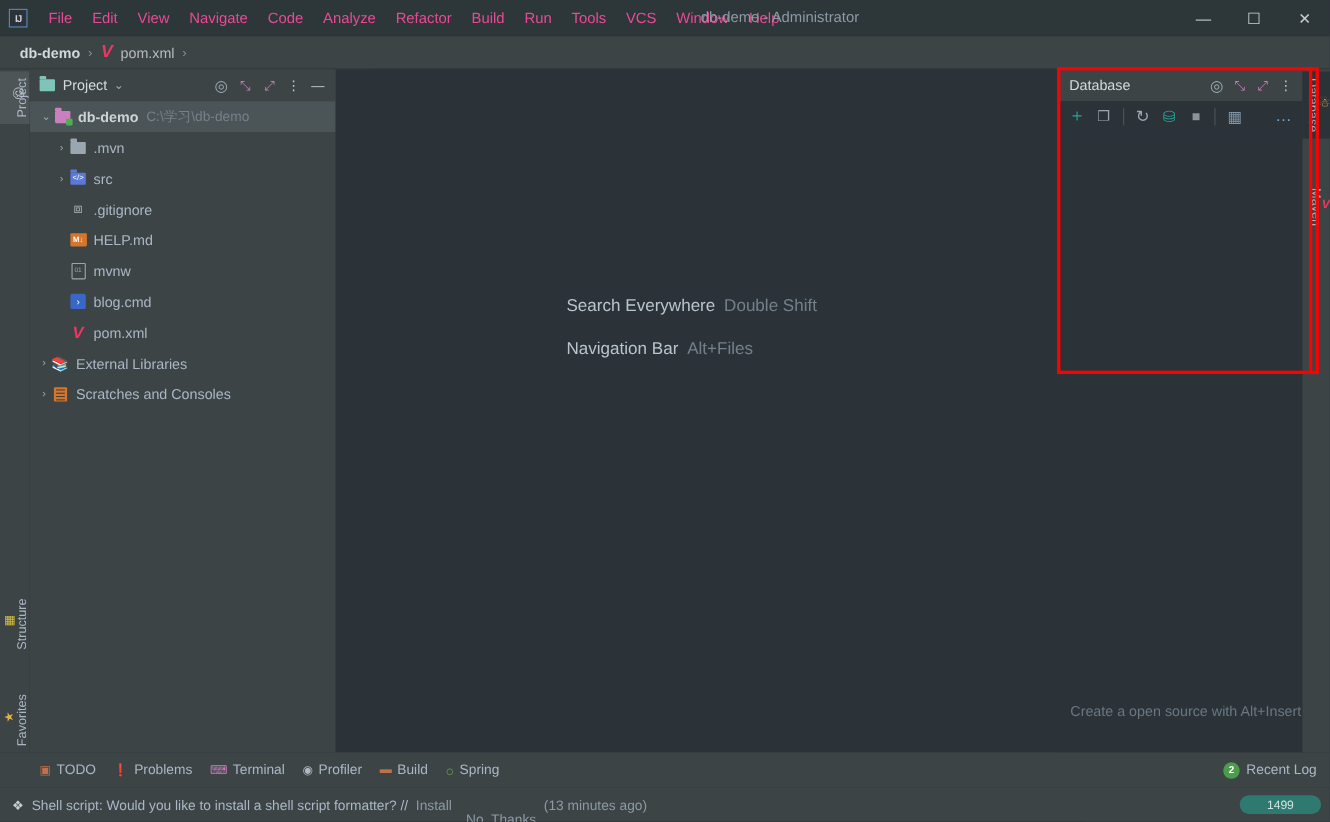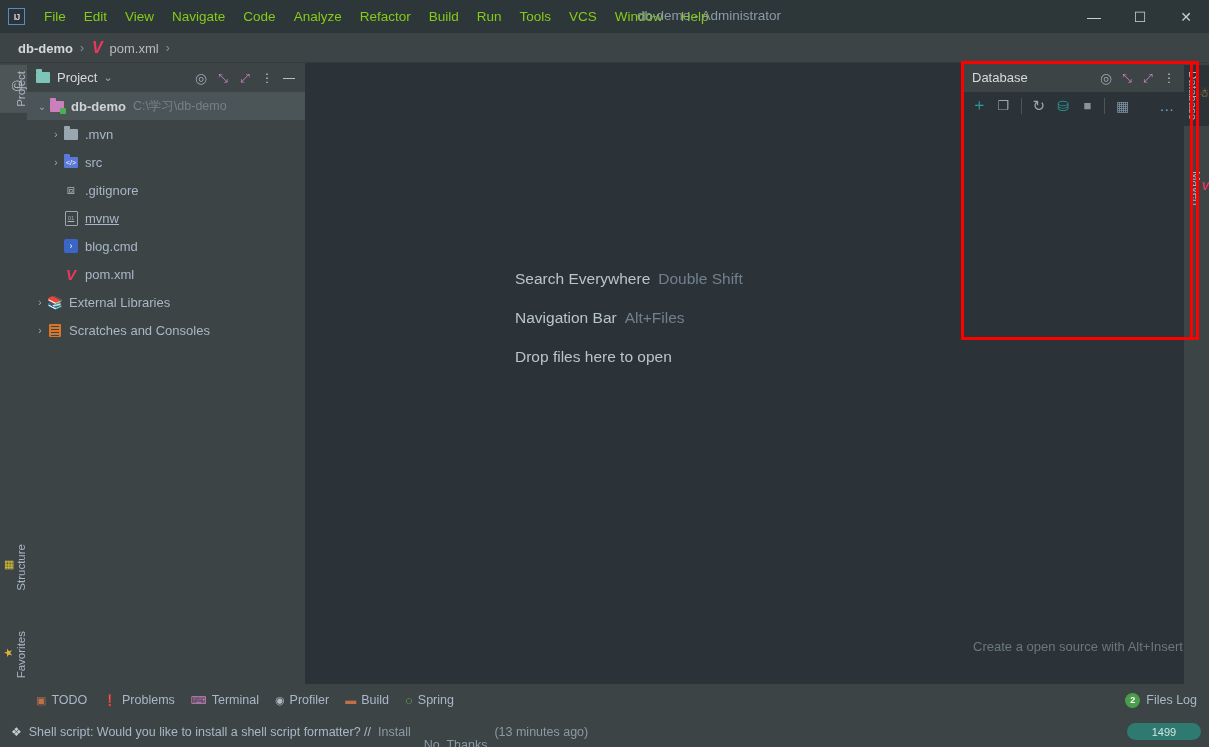--- a/index.html
+++ b/index.html
@@ -24,21 +24,21 @@
     display: flex; align-items: center;
   }
   .ij-logo {
     width: 17px; height: 17px; margin-left: 8px; margin-right: 10px;
     border: 1px solid #5a8ac0; background: #2b3339;
     display: flex; align-items: center; justify-content: center;
     font-size: 9px; font-weight: bold; color: #ced0d6; letter-spacing: -1px;
   }
   .menubar { display: flex; align-items: center; gap: 0px; }
   .menu-item {
-    font-size: 13.5px; color: #84cc16; padding: 4px 9px; cursor: default;
+    font-size: 13.5px; color: #ec4899; padding: 4px 9px; cursor: default;
     white-space: nowrap;
   }
   .win-title {
     position: absolute; left: 637px; top: 8px;
     font-size: 13.5px; color: #8b9ba6; white-space: nowrap;
   }
   .win-controls {
     position: absolute; right: 0; top: 0; height: 33px;
     display: flex; align-items: center;
   }
@@ -382,22 +382,28 @@
         <span class="tname">src</span>
       </div>
 
       <div class="trow" style="padding-left:36px;">
         <span class="ticon">
             <span class="ic-git">⧈</span>
           </span>
         <span class="tname">.gitignore</span>
       </div>
 
-
-      <div class="trow" style="padding-left:36px;text-decoration:underline;">
+      <div class="trow" style="padding-left:36px;">
+        <span class="ticon">
+            <span class="ic-md">M↓</span>
+          </span>
+        <span class="tname">HELP.md</span>
+      </div>
+
+      <div class="trow" style="padding-left:36px;">
         <span class="ticon">
             <span class="ic-file">01</span>
           </span>
         <span class="tname">mvnw</span>
       </div>
 
       <div class="trow" style="padding-left:36px;">
         <span class="ticon">
             <span class="ic-ps">›</span>
           </span>
@@ -432,23 +438,20 @@
 
   <div class="editor">
     <div class="hints">
       <div class="hint-row">
         <span class="hint-label">Search Everywhere</span>
         <span class="hint-key">Double Shift</span>
       </div>
       <div class="hint-row">
         <span class="hint-label">Navigation Bar</span>
         <span class="hint-key">Alt+Files</span>
-      </div>
-      <div class="hint-row">
-        <span class="hint-label">Drop files here to open</span>
       </div>
     </div>
   </div>
 
   <div class="db-panel">
     <div class="db-header">
       <span class="db-title">Database</span>
       <div class="db-head-icons">
         <div class="pp-ico" style="color:#9aa7b0;font-size:14px;">◎</div>
         <div class="pp-ico">⤡</div>
@@ -509,21 +512,21 @@
       <span class="bico" style="color:#c0704a;">▬</span>
       <span>Build</span>
     </div>
     <div class="bt-item">
       <span class="bico" style="color:#6aa84f;font-size:13px;">○</span>
       <span>Spring</span>
     </div>
 
     <div class="event-log">
       <span class="badge-count">2</span>
-      <span style="font-size:12.5px;color:#a9b7c6;">Files Log</span>
+      <span style="font-size:12.5px;color:#a9b7c6;">Recent Log</span>
     </div>
   </div>
 
   <div class="status-bar">
     <div class="status-left">
       <span class="stack-ic">❖</span>
       <span>Shell script: Would you like to install a shell script formatter? //</span>
       <span class="status-link">Install</span>
       <span class="status-link" style="margin-left:6px;margin-top:26px;">No, Thanks</span>
       <span style="color:#8c9aa4;">(13 minutes ago)</span>

